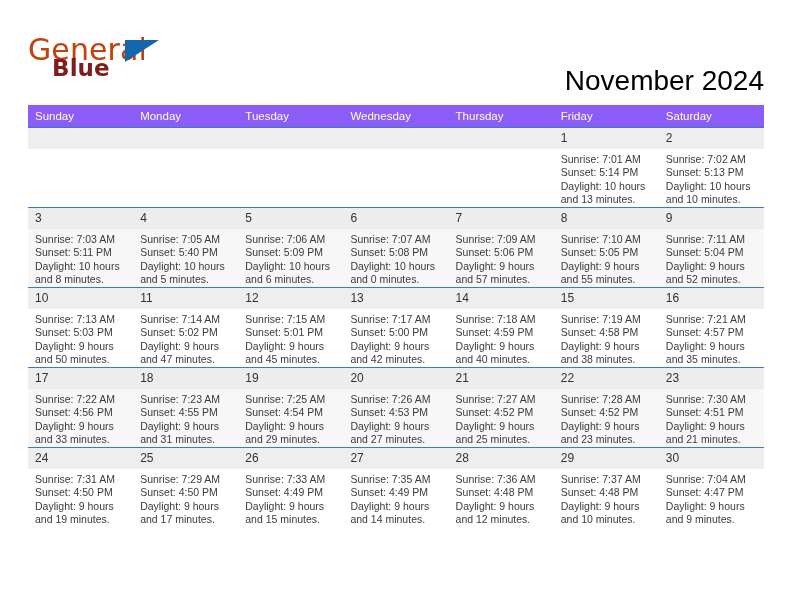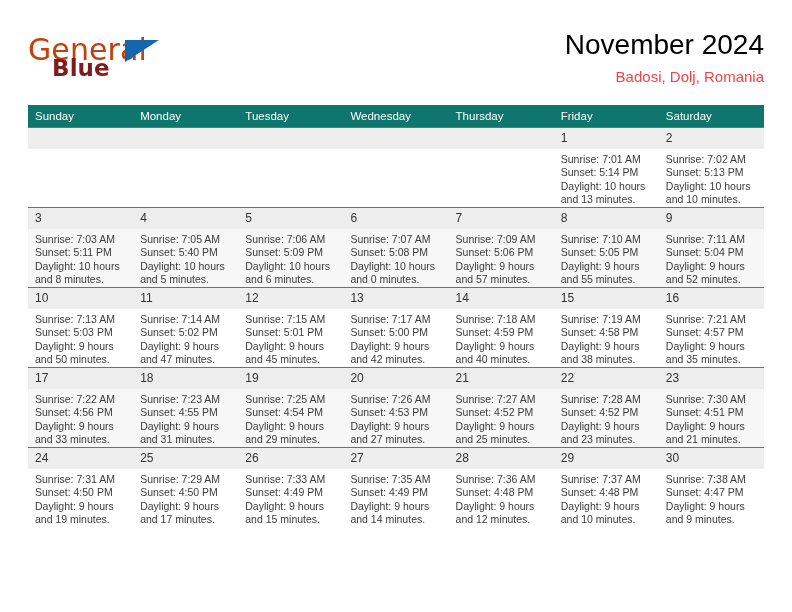--- a/index.html
+++ b/index.html
@@ -73,20 +73,21 @@
     right: 0;
     top: 0;
     text-align: right;
   }
   .cal-title {
     font-size: 28px;
     font-weight: 400;
     color: #000000;
     line-height: 34px;
     white-space: nowrap;
+    margin-top: 36px;
   }
   .cal-subtitle {
     font-size: 15px;
     font-weight: 400;
     color: #ef4444;
     line-height: 22px;
     margin-top: 4px;
     white-space: nowrap;
   }
 
@@ -96,21 +97,21 @@
     left: 28px;
     top: 105px;
     width: 736px;
   }
   table.cal {
     width: 736px;
     border-collapse: collapse;
     table-layout: fixed;
   }
   table.cal th {
-    background: #0f766e;
+    background: #8b5cf6;
     color: #ffffff;
     font-size: 11.5px;
     font-weight: 400;
     text-align: left;
     padding: 5px 0 5px 7px;
     height: 12px;
     border: none;
   }
   table.cal td {
     vertical-align: top;
@@ -459,21 +460,21 @@
               <div class="cellbody">
                 <div>Sunrise: 7:37 AM</div>
                 <div>Sunset: 4:48 PM</div>
                 <div>Daylight: 9 hours</div>
                 <div>and 10 minutes.</div>
               </div>
             </td>
             <td>
               <div class="daynum">30</div>
               <div class="cellbody">
-                <div>Sunrise: 7:38 AM</div>
+                <div>Sunrise: 7:04 AM</div>
                 <div>Sunset: 4:47 PM</div>
                 <div>Daylight: 9 hours</div>
                 <div>and 9 minutes.</div>
               </div>
             </td>
           </tr>
         </tbody>
     </table>
   </div>
 

